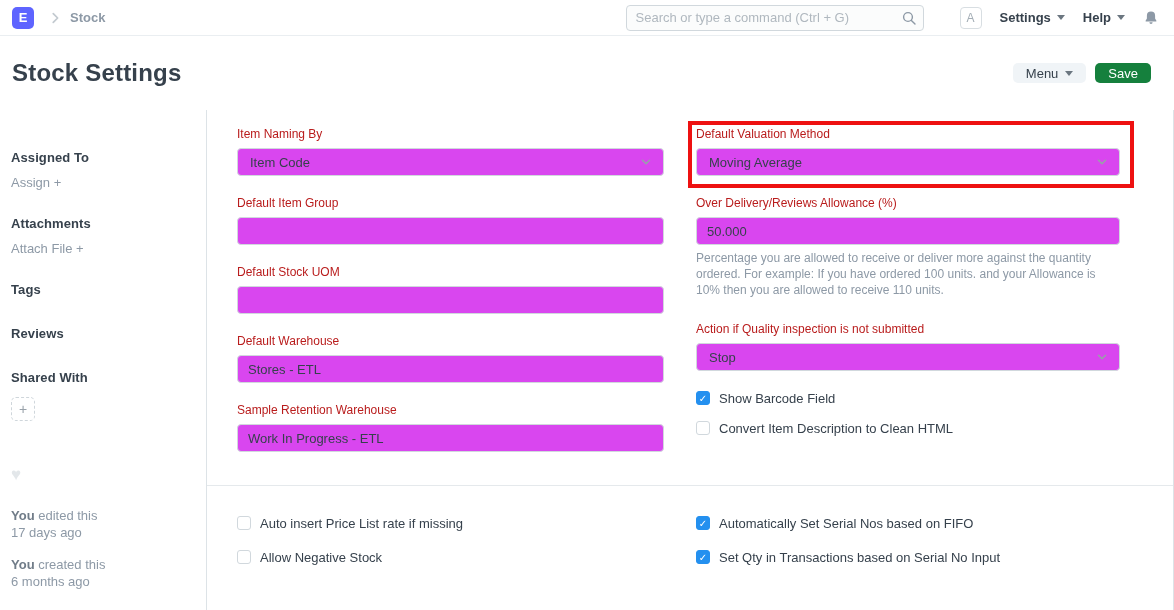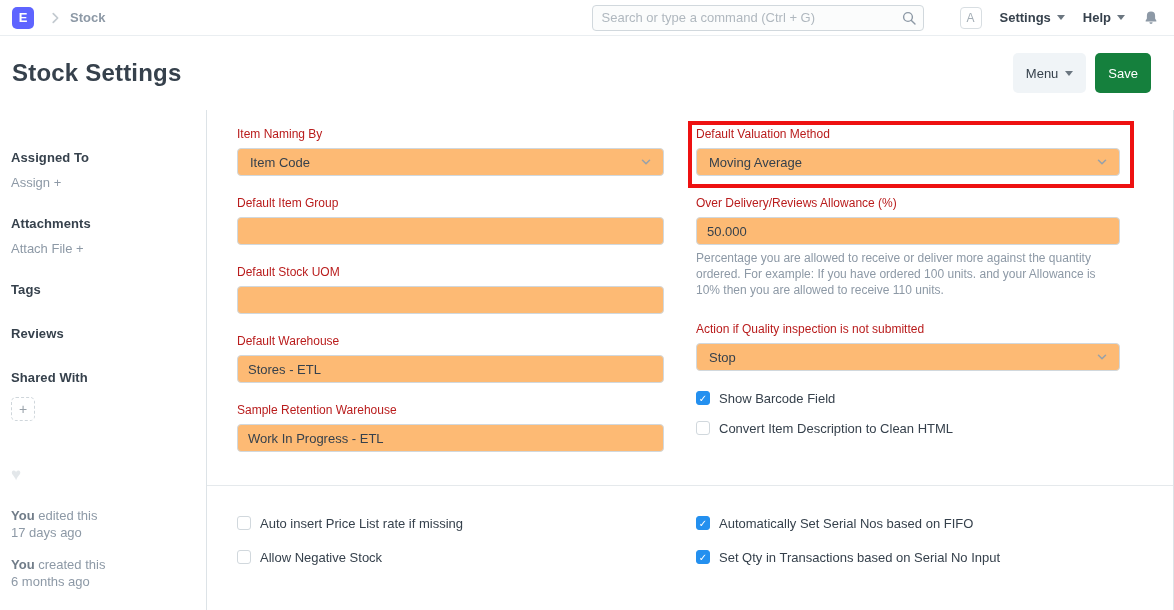--- a/index.html
+++ b/index.html
@@ -7,40 +7,40 @@
     font-family:"Liberation Sans","DejaVu Sans",sans-serif; color:#36414c; }
 
   
   .navbar { height:36px; display:flex; align-items:center; padding:0 15px 0 12px;
     border-bottom:1px solid #eaeef1; background:#fff; }
   .logo { width:22px; height:22px; border-radius:5px; background:#5e64ff; color:#fff;
     font-weight:bold; font-size:13px; display:flex; align-items:center; justify-content:center; }
   .crumb-chevron { margin:0 8px 0 14px; display:flex; align-items:center; }
   .breadcrumb { font-size:13px; font-weight:bold; color:#8d99a6; }
   .nav-spacer { flex:1; }
-  .search-wrap { position:relative; width:332px; height:26px; margin-right:36px; }
+  .search-wrap { position:relative; width:298px; height:26px; margin-right:36px; }
   .search-input { width:100%; height:100%; border:1px solid #d1d8dd; border-radius:4px;
     background:#fbfcfc; padding:0 28px 0 9px; font-size:13px; color:#36414c;
     font-family:inherit; outline:none; }
   .search-input::placeholder { color:#b0b8bf; }
   .search-icon { position:absolute; right:7px; top:5px; }
   .nav-right { display:flex; align-items:center; gap:18px; }
   .avatar { width:22px; height:22px; border:1px solid #d8dee2; border-radius:4px;
     color:#a3adb5; font-size:12px; display:flex; align-items:center; justify-content:center; }
   .nav-link { font-size:13px; font-weight:bold; color:#36414c; display:flex;
     align-items:center; gap:6px; cursor:pointer; }
   .caret { width:0; height:0; border-left:4px solid transparent; border-right:4px solid transparent;
     border-top:5px solid #6b7680; display:inline-block; }
   .bell svg { display:block; }
 
   
   .page-head { height:74px; display:flex; align-items:center; padding:0 23px 0 12px; }
   .page-title { font-size:24px; font-weight:bold; color:#36414c; letter-spacing:.2px; }
   .head-actions { margin-left:auto; display:flex; gap:9px; }
-  .btn { height:40px; border:none; border-radius:5px; font-size:13px; font-family:inherit;
+  .btn { height:20px; border:none; border-radius:5px; font-size:13px; font-family:inherit;
     padding:0 13px; cursor:pointer; display:flex; align-items:center; gap:7px; }
   .btn-default { background:#f0f4f7; color:#36414c; }
   .btn-primary { background:#15803d; color:#fff; }
 
   
   .layout { display:flex; height:500px; }
   .sidebar { width:207px; flex:none; padding:14px 14px 0 11px; font-size:13px; }
   .side-head { color:#36414c; font-weight:bold; letter-spacing:.1px; }
   .side-row { display:flex; align-items:center; justify-content:space-between; }
   .count-badge { background:#f0f4f7; color:#36414c; border-radius:9px; min-width:23px;
@@ -56,21 +56,21 @@
 
   
   .form-wrap { flex:1; position:relative; border-right:1px solid #dde3e7;
     border-left:1px solid #dde3e7; margin-left:-1px; }
   .form-section { display:grid; grid-template-columns:427px 424px; column-gap:32px;
     padding:17px 31px 0 30px; }
   .form-section.bottom { padding-top:24px; border-top:1px solid #e5e9ec; }
   .form-field { margin-bottom:20px; }
   .field-label { font-size:12px; color:#b91c1c; margin-bottom:7px; }
   .control, .select { width:100%; height:28px; border:1px solid #d1d8dd; border-radius:4px;
-    background:#fdba74; font-size:13px; color:#36414c; font-family:inherit; }
+    background:#d946ef; font-size:13px; color:#36414c; font-family:inherit; }
   .control { padding:0 10px; outline:none; }
   .select { display:flex; align-items:center; justify-content:space-between;
     padding:0 10px 0 12px; cursor:pointer; }
   .help-text { font-size:12px; color:#8d99a6; line-height:1.32; margin-top:6px; width:418px; }
   .check-row { display:flex; align-items:flex-start; gap:9px; margin-bottom:15px; margin-top:20px; }
   .check-row.tight { margin-top:0; }
   .checkbox { width:14px; height:14px; border:1px solid #d1d8dd; border-radius:3px;
     background:#fff; flex:none; display:flex; align-items:center; justify-content:center;
     cursor:pointer; }
   .checkbox.checked { background:#2490ef; border-color:#2490ef; }

